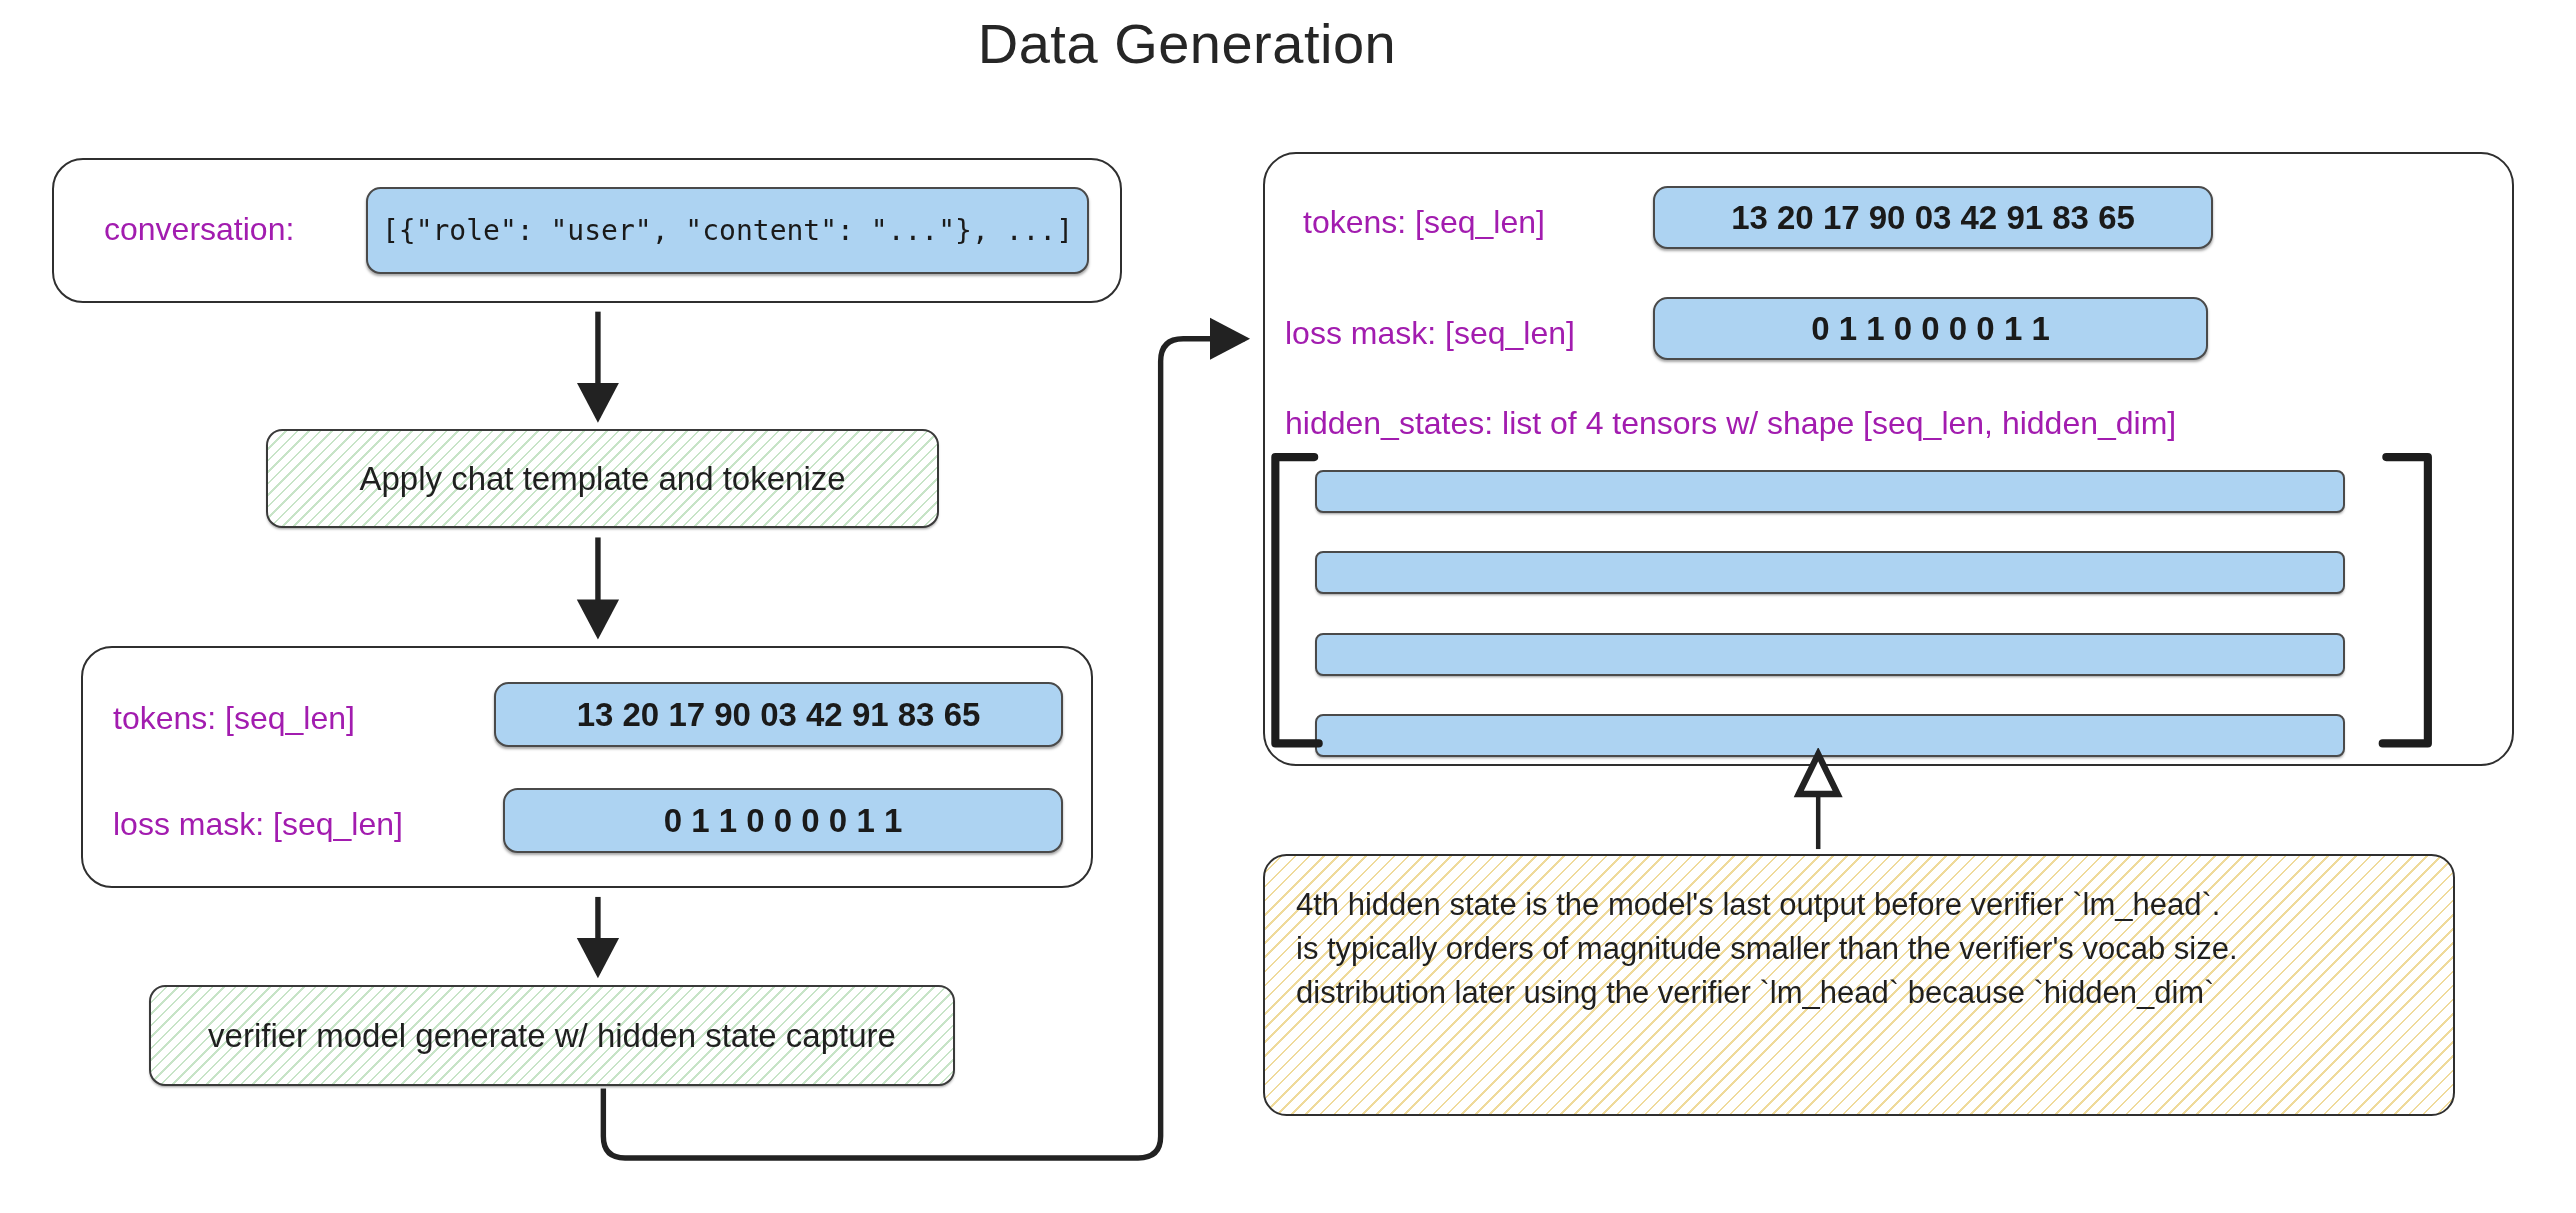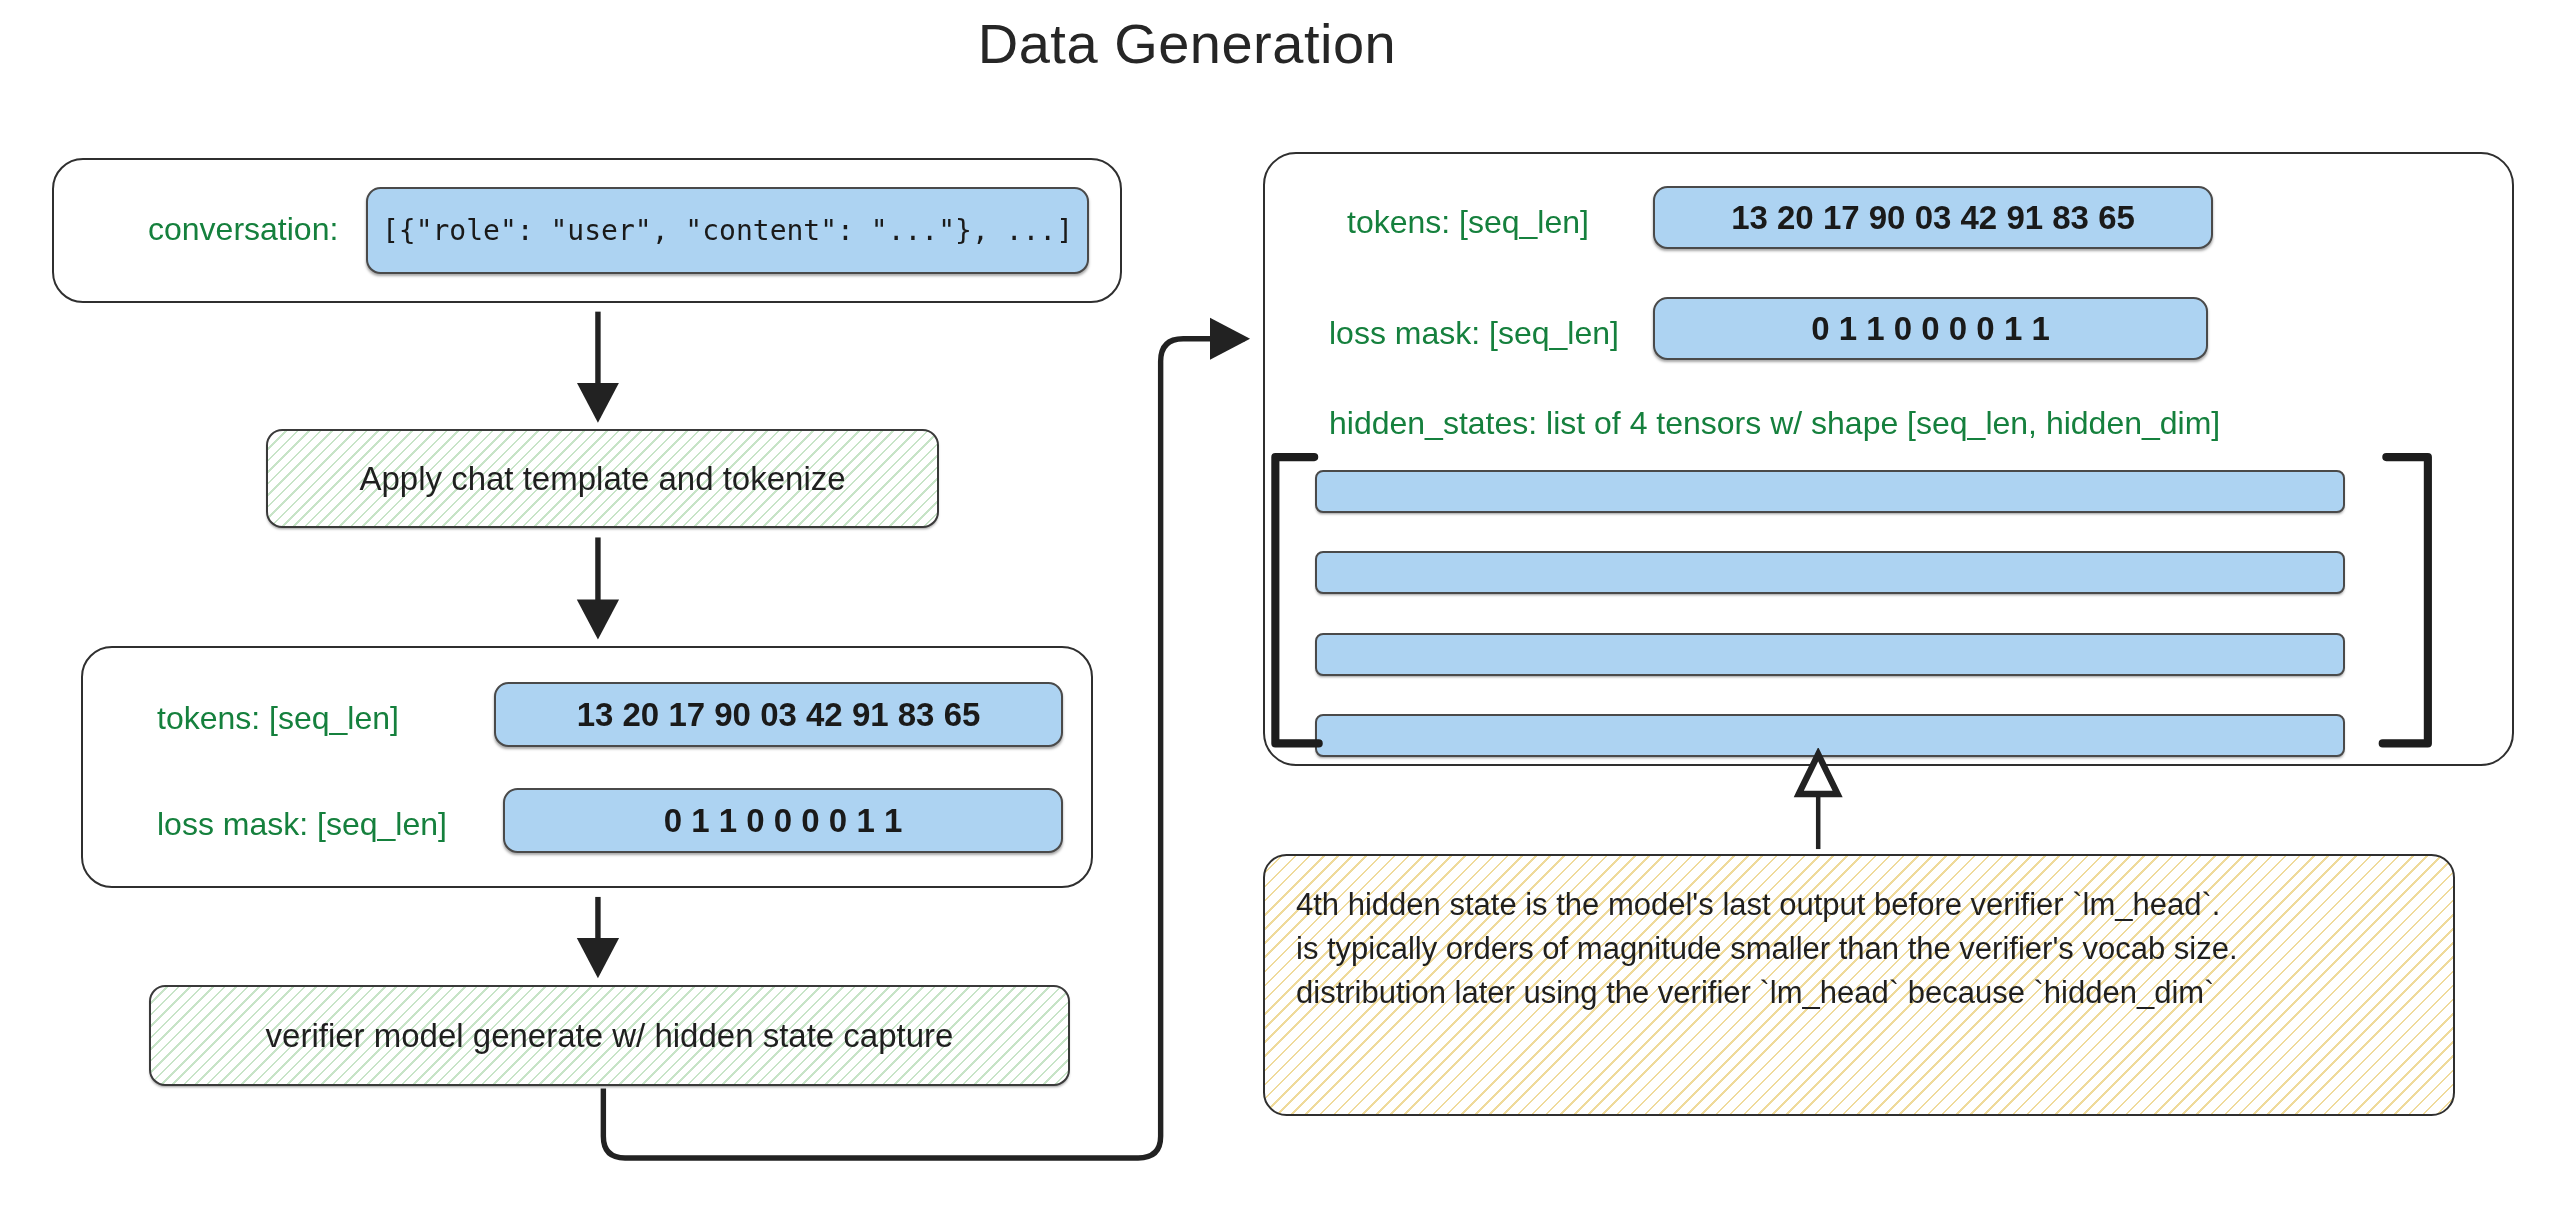--- a/index.html
+++ b/index.html
@@ -63,23 +63,22 @@
   }
   .chip.nums {
     font-size: 33px;
     font-weight: 600;
     font-family: "Liberation Sans", sans-serif;
   }
 
   .plain-label {
     position: absolute;
     font-size: 32px;
-    color: #15803d;
+    color: #a21caf;
     white-space: nowrap;
-    margin-left: 44px;
   }
 
   
   .proc {
     position: absolute;
     box-sizing: border-box;
     border: 2.7px solid #3a3a3a;
     border-radius: 16.3px;
     display: flex;
     align-items: center;
@@ -150,21 +149,21 @@
 <div class="proc" style="left:266px; top:429px; width:673px; height:99px;">Apply chat template and tokenize</div>
 
 <div class="panel" style="left:81px; top:646px; width:1012px; height:242px; border-radius:31px;">
   <span class="plain-label" style="left:30px; top:52px;">tokens: [seq_len]</span>
   <div class="chip nums" style="left:411px; top:34px; width:569px; height:65px;">13 20 17 90 03 42 91 83 65</div>
 
   <span class="plain-label" style="left:30px; top:158px;">loss mask: [seq_len]</span>
   <div class="chip nums" style="left:420px; top:140px; width:560px; height:65px;">0  1  1  0  0  0  0  1  1</div>
 </div>
 
-<div class="proc" style="left:149px; top:985px; width:921px; height:101px;">verifier model generate w/ hidden state capture</div>
+<div class="proc" style="left:149px; top:985px; width:806px; height:101px;">verifier model generate w/ hidden state capture</div>
 
 <div class="panel" style="left:1263px; top:152px; width:1251px; height:614px; border-radius:33px;">
 
   <span class="plain-label" style="left:38px; top:50px;">tokens: [seq_len]</span>
   <div class="chip nums" style="left:388px; top:32px; width:560px; height:63px;">13 20 17 90 03 42 91 83 65</div>
 
   <span class="plain-label" style="left:20px; top:161px;">loss mask: [seq_len]</span>
   <div class="chip nums" style="left:388px; top:143px; width:555px; height:63px;">0  1  1  0  0  0  0  1  1</div>
 
   <span class="plain-label" style="left:20px; top:251px; font-size:32px;">hidden_states: list of 4 tensors w/ shape [seq_len, hidden_dim]</span>

